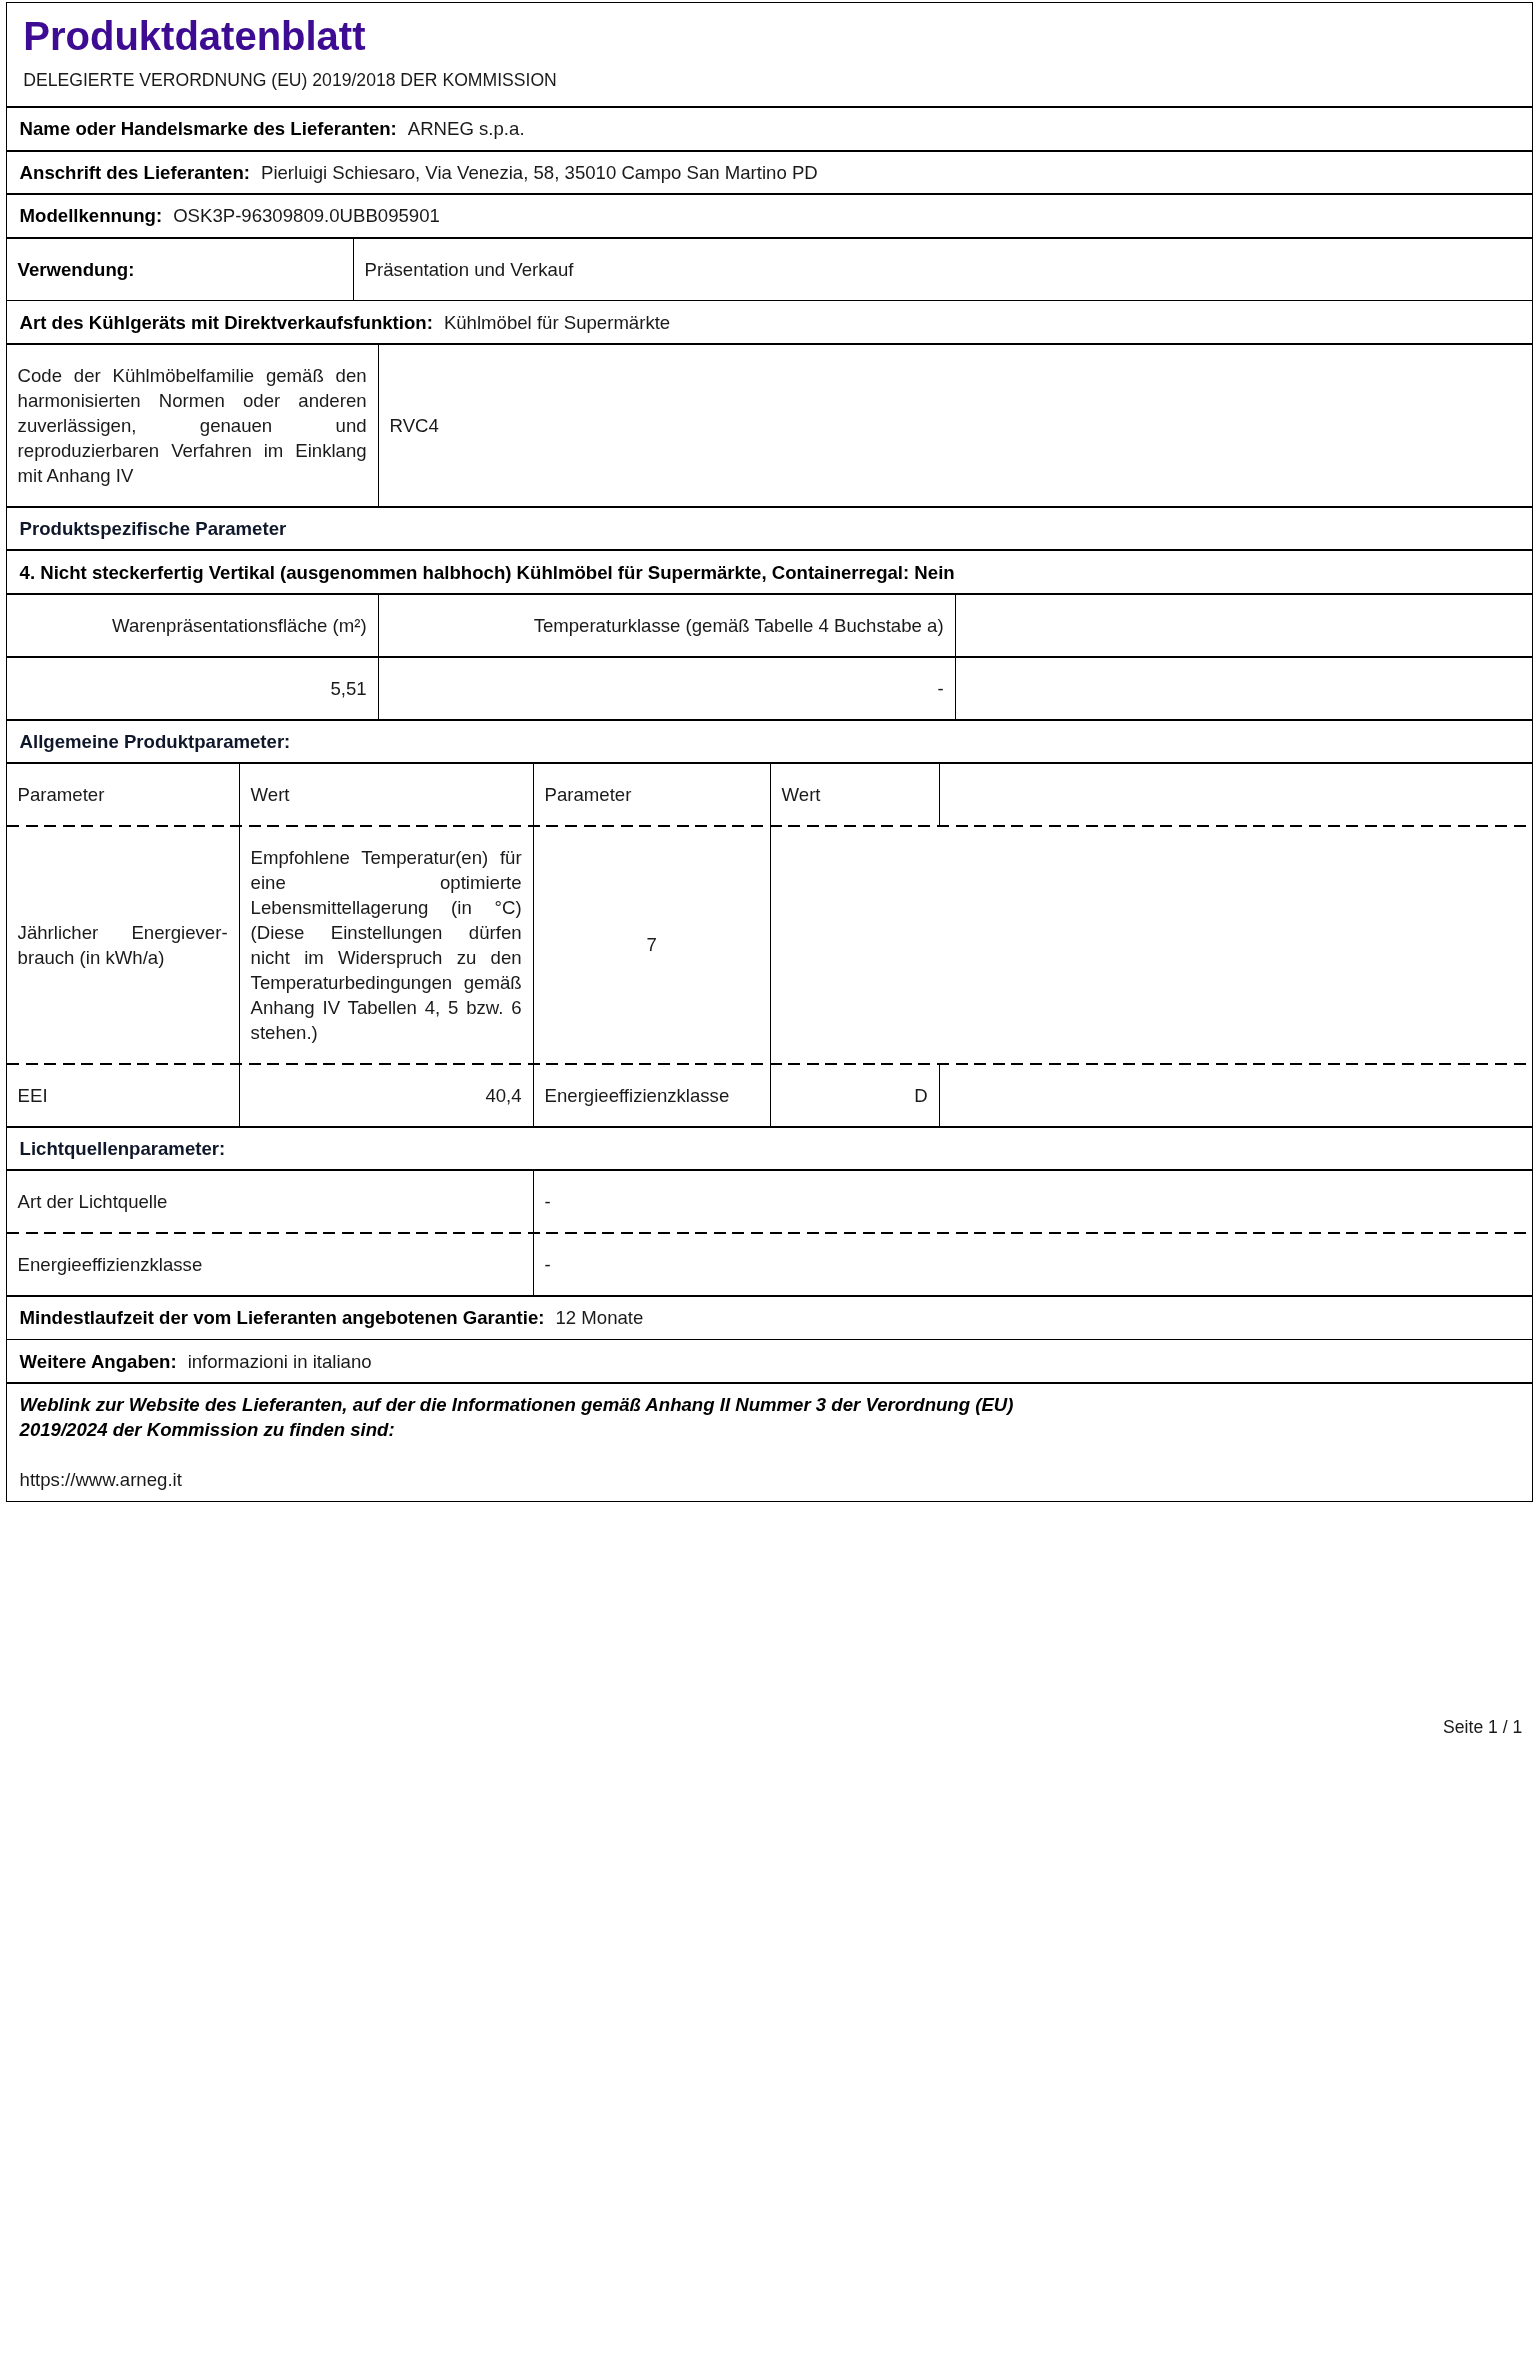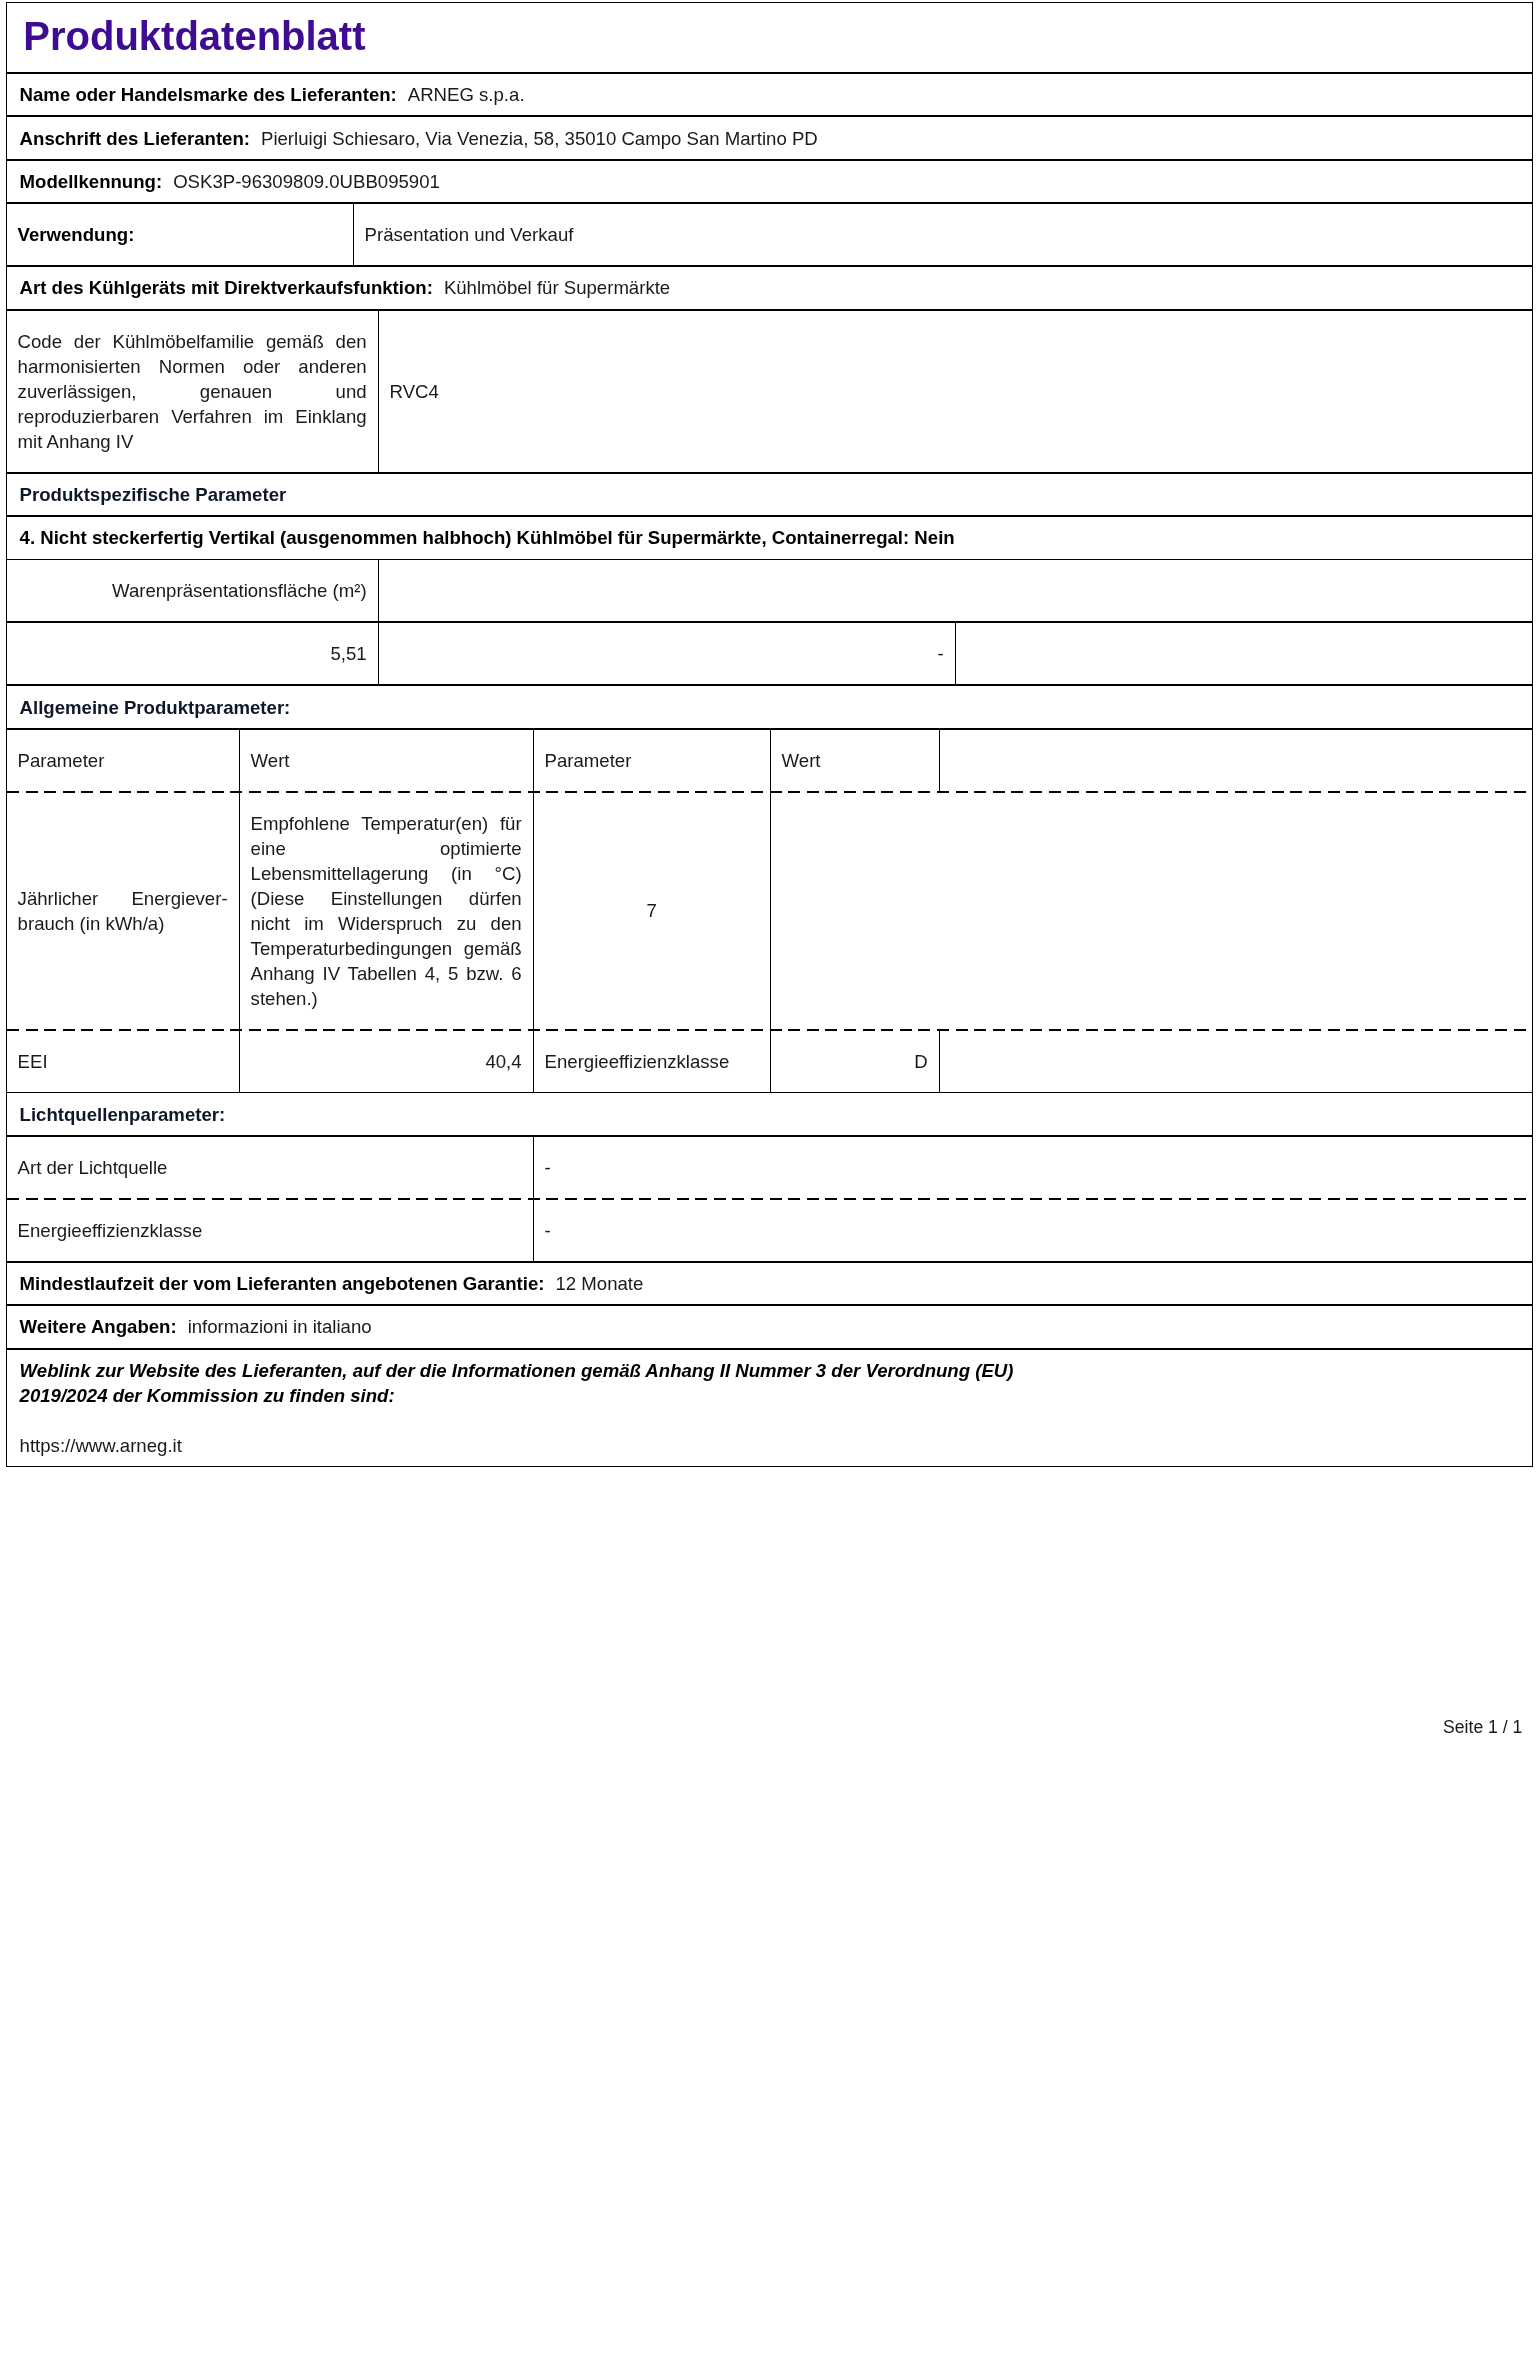--- a/index.html
+++ b/index.html
@@ -69,20 +69,21 @@
   }
 </style>
 </head>
 <body>
 
 <div class="page">
   <div class="doc">
 
     <div class="row header-block">
       <div class="title">Produktdatenblatt</div>
+      <div class="subtitle">DELEGIERTE VERORDNUNG (EU) 2019/2018 DER KOMMISSION</div>
     </div>
     <div class="sep"></div>
 
     <div class="row">
       <span class="lbl">Name oder Handelsmarke des Lieferanten:</span><span class="val">ARNEG s.p.a.</span>
     </div>
     <div class="sep"></div>
 
     <div class="row">
       <span class="lbl">Anschrift des Lieferanten:</span><span class="val">Pierluigi Schiesaro, Via Venezia, 58, 35010 Campo San Martino PD</span>
@@ -118,20 +119,21 @@
     <div class="sep"></div>
 
     <div class="row section-title">Produktspezifische Parameter</div>
     <div class="sep"></div>
 
     <div class="row lbl">4. Nicht steckerfertig Vertikal (ausgenommen halbhoch) Kühlmöbel für Supermärkte, Containerregal: Nein</div>
     <div class="sep"></div>
 
     <div class="cols grid-area">
       <div class="cell ctr">Warenpräsentationsfläche (m²)</div>
+      <div class="cell ctr">Temperaturklasse (gemäß Tabelle 4 Buchstabe a)</div>
       <div class="cell"></div>
     </div>
     <div class="sep"></div>
 
     <div class="cols grid-area">
       <div class="cell ctr">5,51</div>
       <div class="cell ctr">-</div>
       <div class="cell"></div>
     </div>
     <div class="sep"></div>

